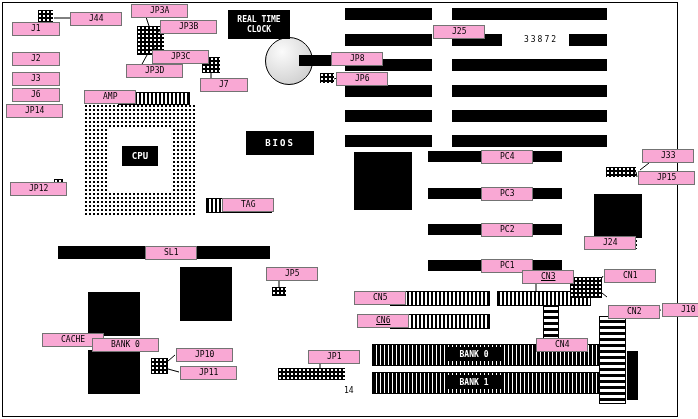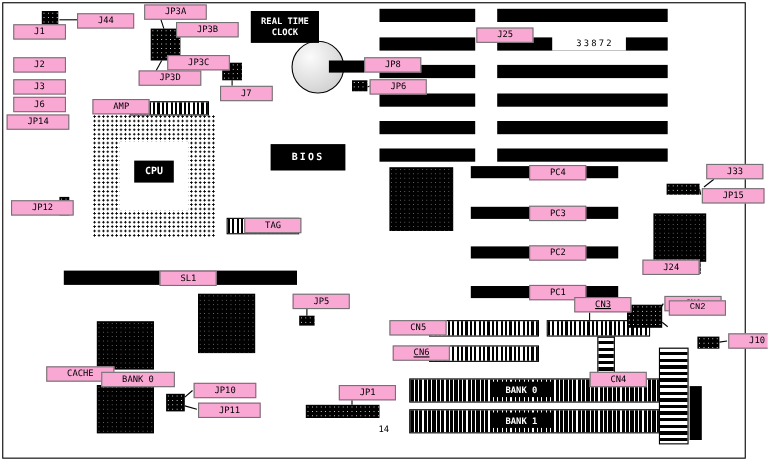--- a/index.html
+++ b/index.html
@@ -131,21 +131,21 @@
   <div class="lbl" style="left:354px;top:291px;">CN5</div>
   <div class="vstripes" style="left:390px;top:291px;width:98px;height:13px;"></div>
   <div class="vstripes" style="left:497px;top:291px;width:92px;height:13px;"></div>
   <div class="lbl" style="left:357px;top:314px;text-decoration:underline;">CN6</div>
   <div class="vstripes" style="left:390px;top:314px;width:98px;height:13px;"></div>
   <div class="lbl" style="left:522px;top:270px;text-decoration:underline;">CN3</div>
   <div class="ladder" style="left:543px;top:306px;width:14px;height:32px;"></div>
   <div class="lbl" style="left:536px;top:338px;">CN4</div>
   <div class="pins" style="left:570px;top:277px;width:32px;height:21px;"></div>
   <div class="lbl" style="left:604px;top:269px;">CN1</div>
-  <div class="lbl" style="left:608px;top:273px;font-family:Liberation Mono, monospace;">CN2</div>
+  <div class="lbl" style="left:608px;top:305px;">CN2</div>
 
   <div class="pins" style="left:634px;top:306px;width:20px;height:11px;"></div>
   <div class="lbl" style="left:662px;top:303px;">J10</div>
 
   <div class="simm" style="left:372px;top:344px;width:226px;height:20px;"></div>
   <div class="blackbox" style="left:447px;top:347px;width:54px;height:14px;font-size:8px;">
     <span>BANK 0</span>
   </div>
   <div class="simm" style="left:372px;top:372px;width:226px;height:20px;"></div>
   <div class="blackbox" style="left:447px;top:375px;width:54px;height:14px;font-size:8px;">

